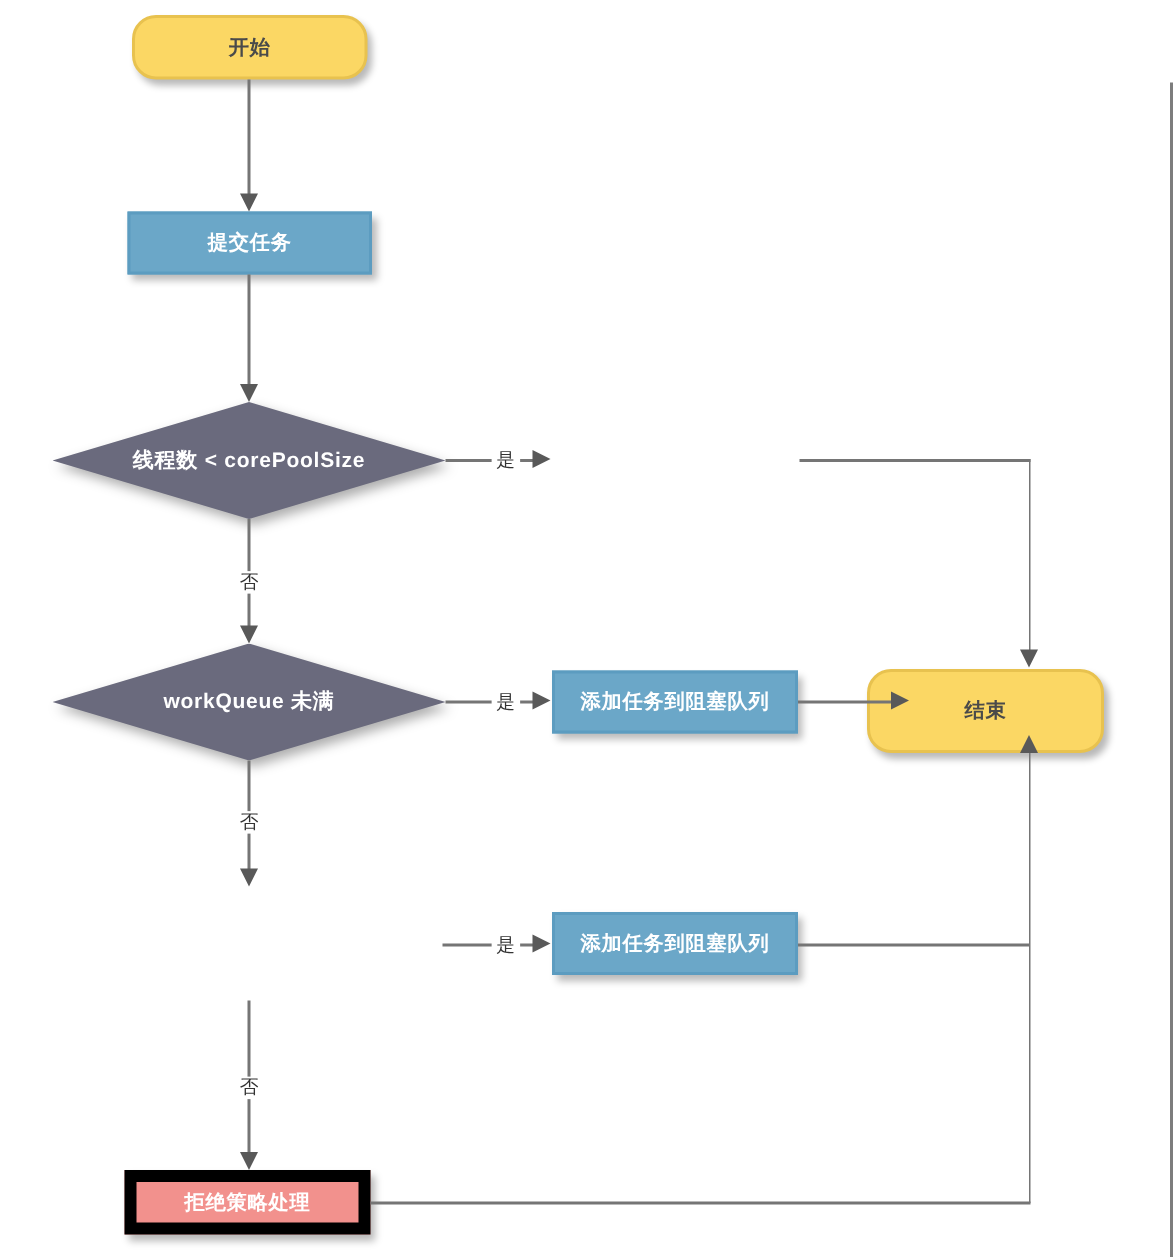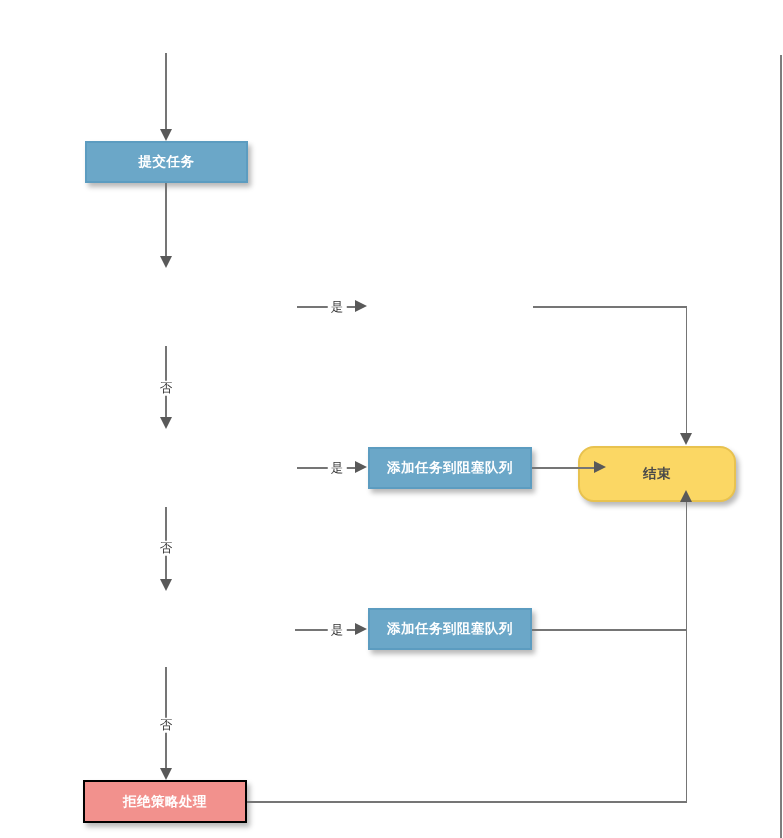--- a/index.html
+++ b/index.html
@@ -14,21 +14,21 @@
   }
   .terminal{
     background:#FBD764;border:2px solid #E8C24F;border-radius:16px;color:#4A4A4A;
     box-shadow:3px 4px 5px rgba(0,0,0,.28);
   }
   .process{
     background:#6BA7C8;border:2px solid #5C9CC0;color:#ffffff;
     box-shadow:3px 4px 5px rgba(0,0,0,.28);
   }
   .alert{
-    background:#F2918D;border:2px solid #000000;color:#ffffff;
+    background:#F2918D;border:8px solid #000000;color:#ffffff;
     box-shadow:3px 4px 5px rgba(0,0,0,.28);
   }
   .diamond-wrap{position:absolute;filter:drop-shadow(3px 4px 4px rgba(0,0,0,.32));}
   .diamond{
     width:100%;height:100%;background:#6A6A7D;color:#ffffff;
     clip-path:polygon(50% 0,100% 50%,50% 100%,0 50%);
     display:flex;align-items:center;justify-content:center;
     font-weight:bold;font-size:14px;letter-spacing:.5px;
   }
   .edge{position:absolute;background:#757575;}
@@ -42,25 +42,32 @@
     position:absolute;transform:translate(-50%,-50%);background:#ffffff;
     color:#333333;font-size:12.5px;padding:1px 3px;line-height:1;
   }
   .frame-right{position:absolute;background:#7d7d7d;}
 </style>
 </head>
 <body>
 
 <div id="canvas">
 
+  <div class="node terminal" style="left:88px;top:10px;width:157px;height:43px;">开始</div>
 
   <div class="node process" style="left:85px;top:141px;width:163px;height:42px;">提交任务</div>
 
+  <div class="diamond-wrap" style="left:35px;top:268px;width:262px;height:78px;">
+    <div class="diamond">线程数 &lt; corePoolSize</div>
+  </div>
 
 
+  <div class="diamond-wrap" style="left:35px;top:429px;width:262px;height:78px;">
+    <div class="diamond">workQueue 未满</div>
+  </div>
 
   <div class="node process" style="left:368px;top:447px;width:164px;height:42px;">添加任务到阻塞队列</div>
 
   <div class="node terminal" style="left:578px;top:446px;width:158px;height:56px;">结束</div>
 
 
   <div class="node process" style="left:368px;top:608px;width:164px;height:42px;">添加任务到阻塞队列</div>
 
   <div class="node alert" style="left:83px;top:780px;width:164px;height:43px;">拒绝策略处理</div>
 

